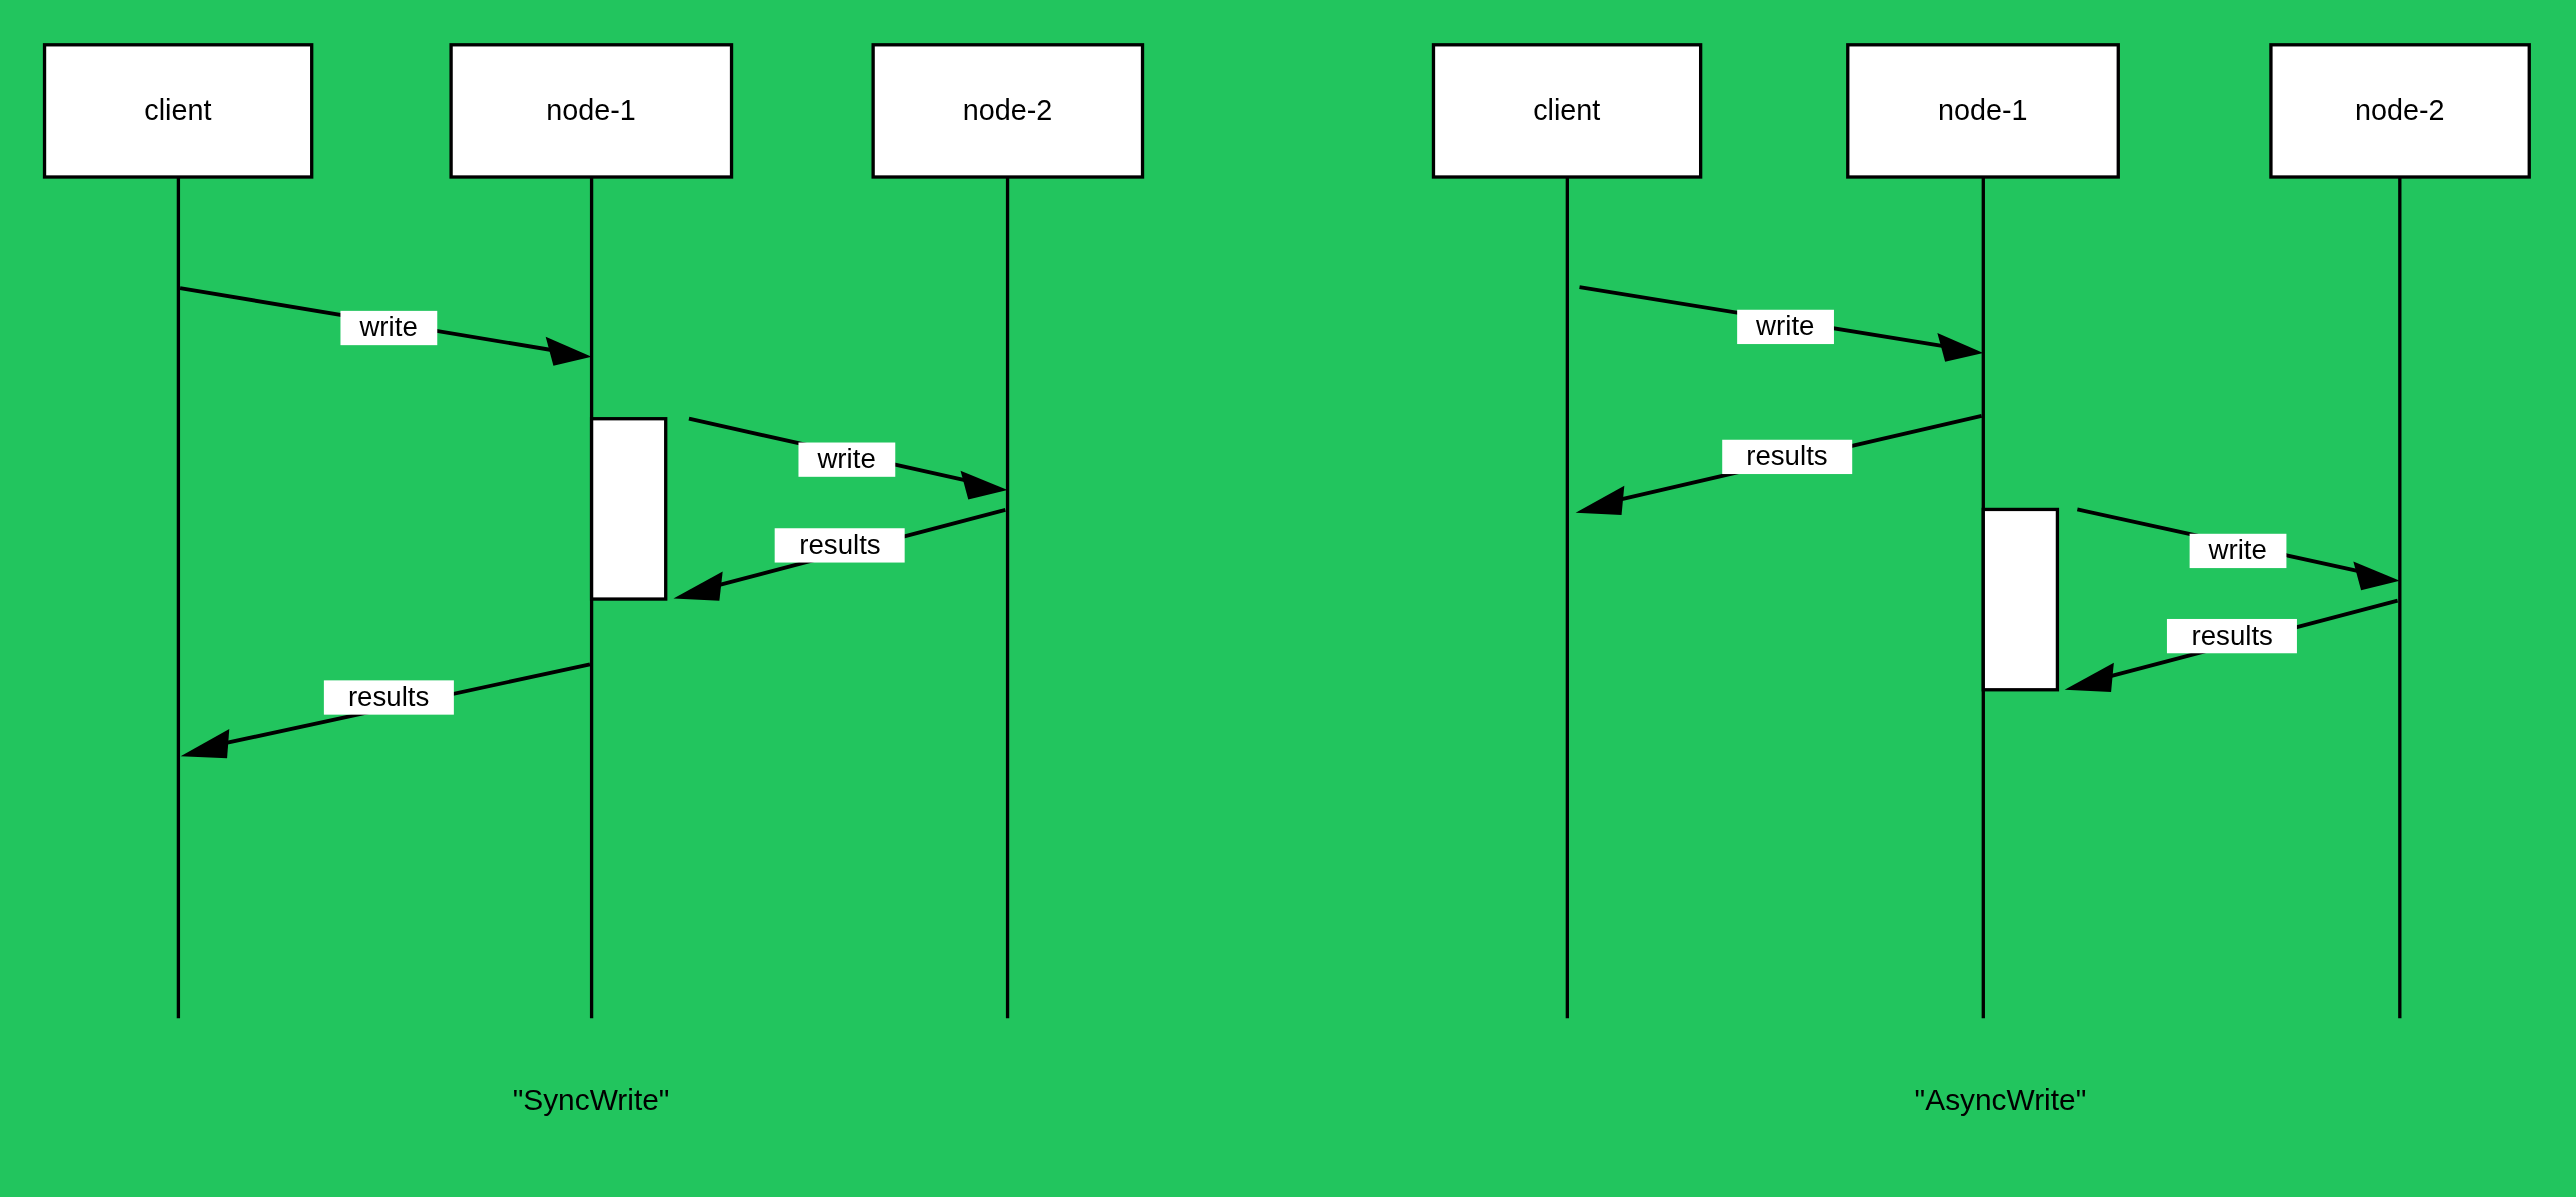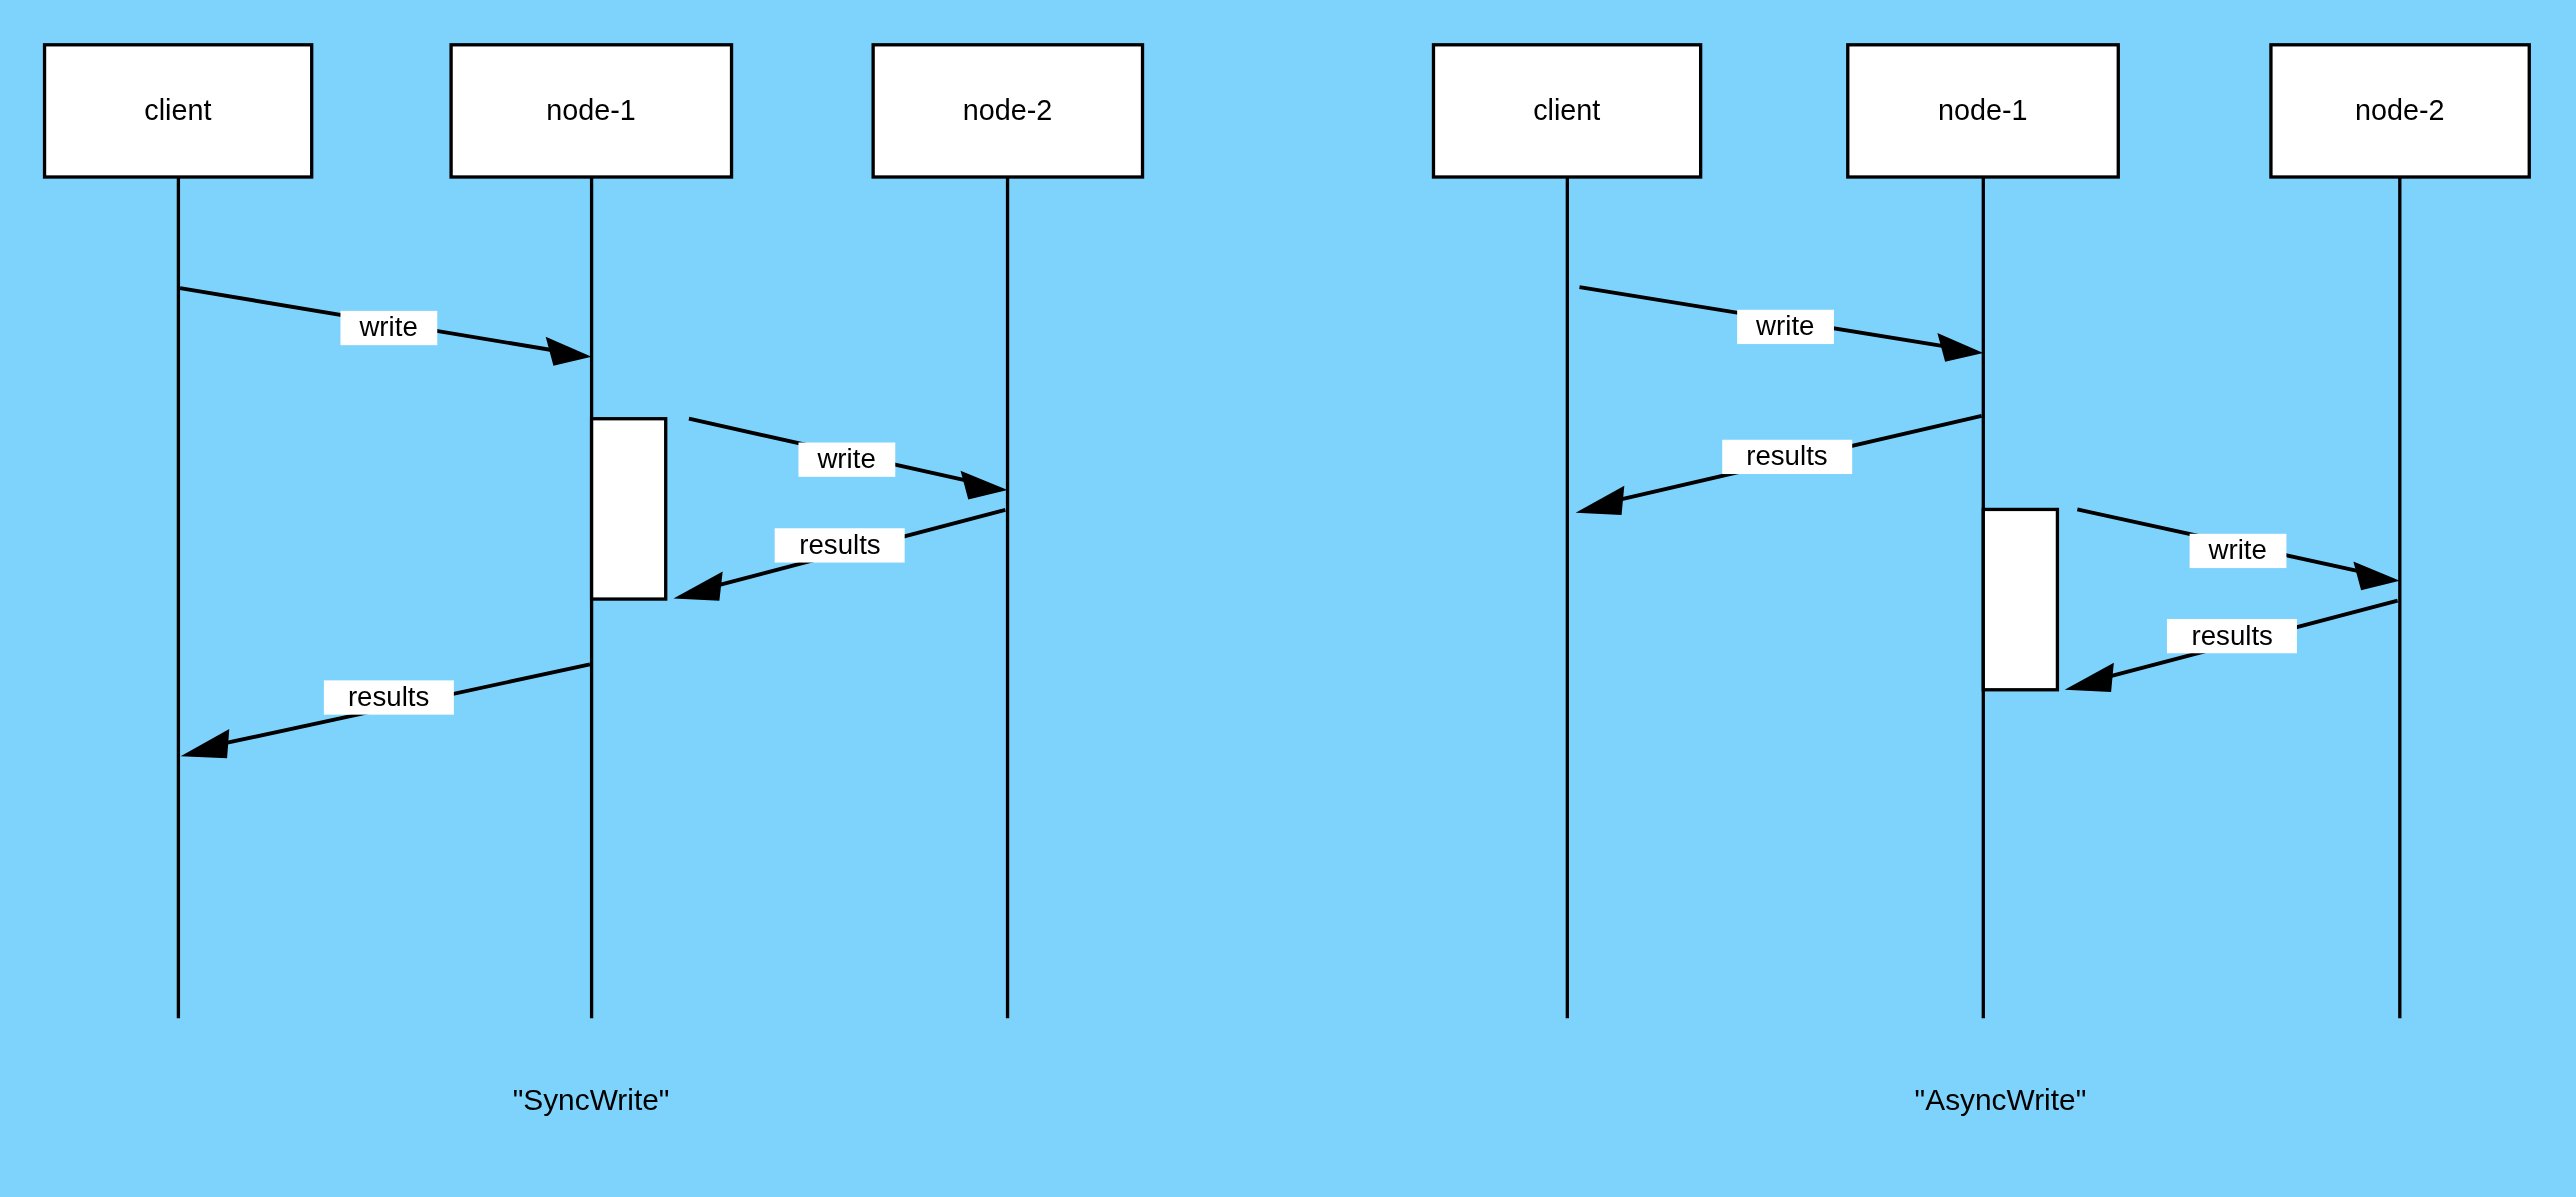--- a/index.html
+++ b/index.html
@@ -9,21 +9,21 @@
     background: #ffffff;
   }
   body {
     font-family: "Liberation Sans", sans-serif;
     color: #000000;
   }
   #canvas {
     position: relative;
     width: 2576px;
     height: 1197px;
-    background: #7dd3fc;
+    background: #22c55e;
     overflow: hidden;
   }
   .diagram-svg {
     position: absolute;
     top: 0;
     left: 0;
     width: 2576px;
     height: 1197px;
   }
   .lifeline-box {

